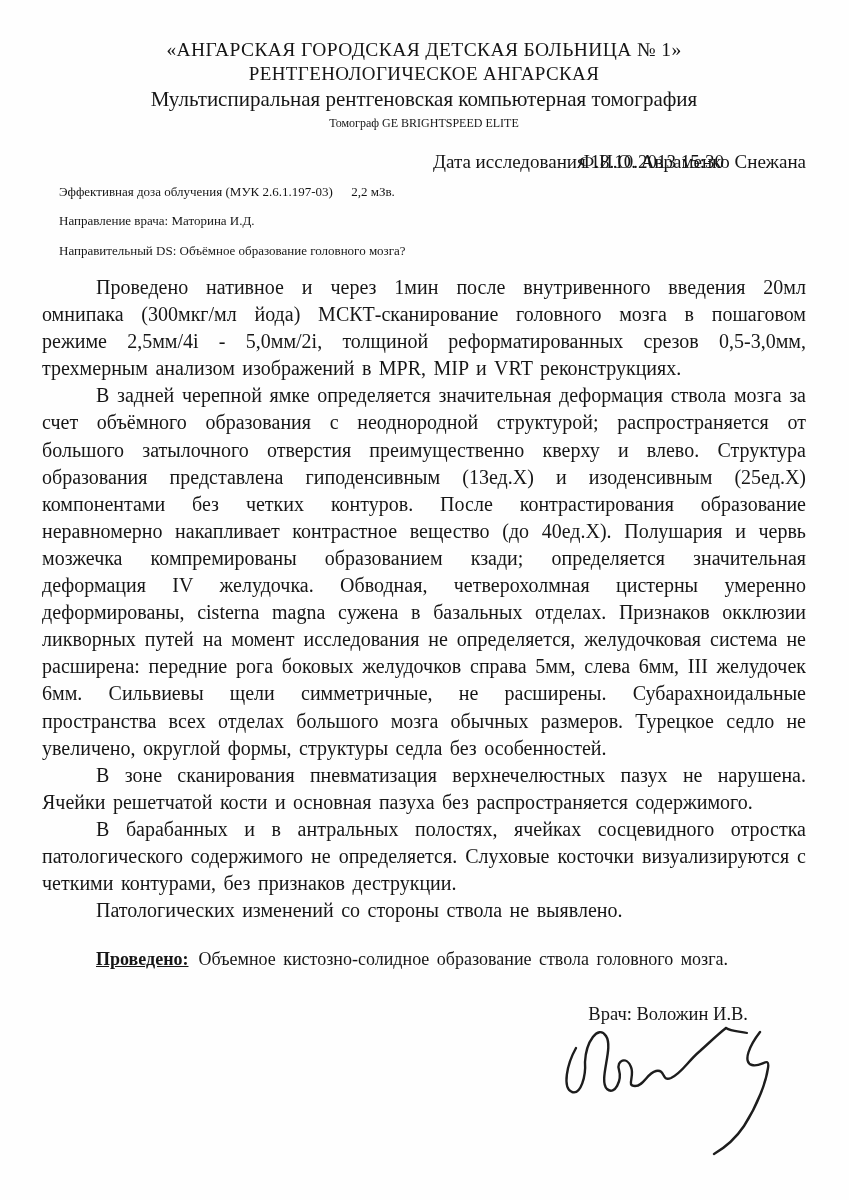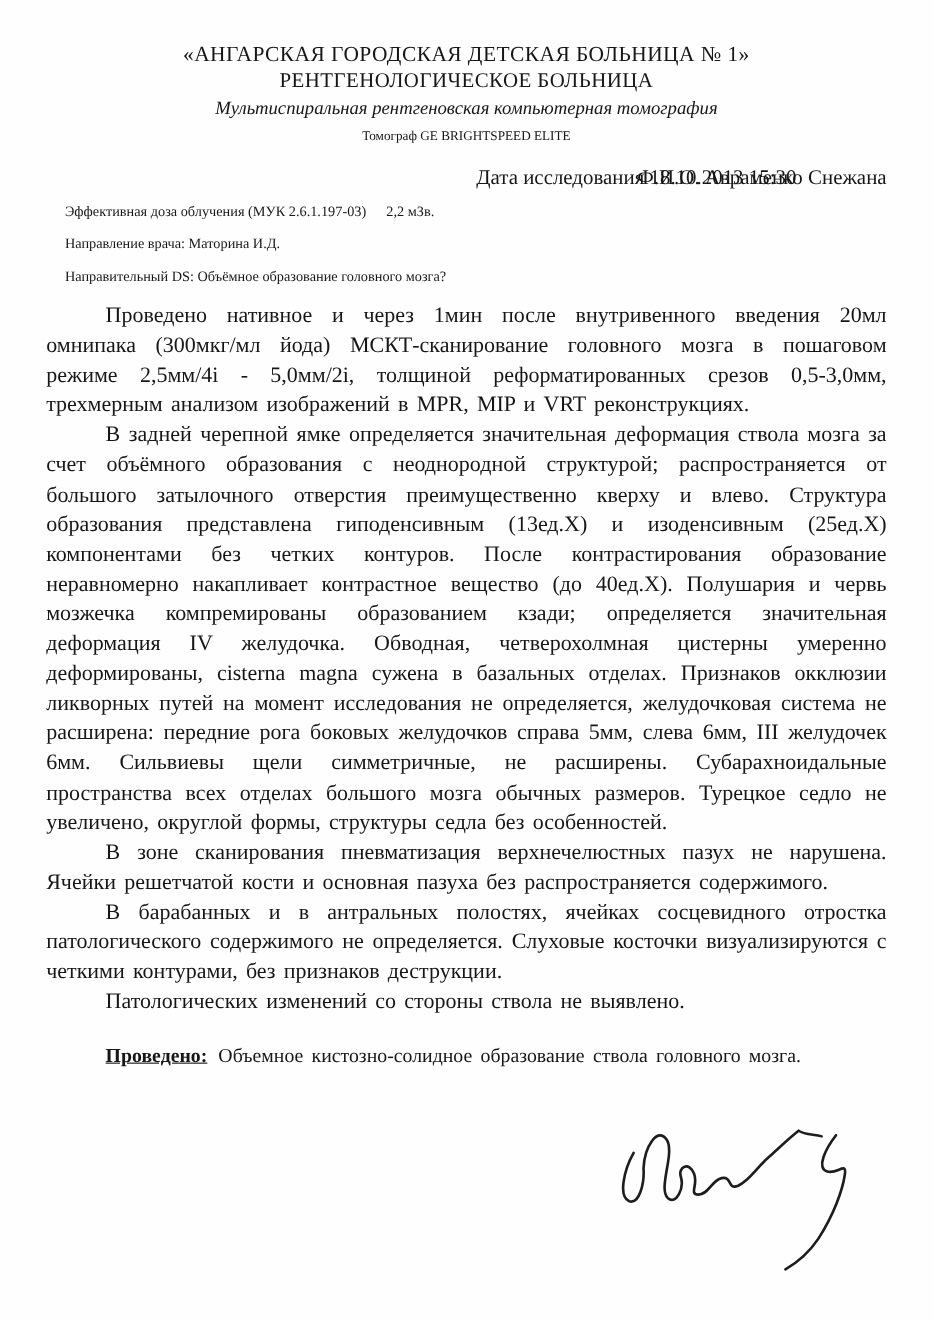--- a/index.html
+++ b/index.html
@@ -24,24 +24,23 @@
     font-size: 19.5px;
     letter-spacing: 0.4px;
     line-height: 24px;
   }
   .hdr-l2 {
     font-size: 19px;
     letter-spacing: 0.4px;
     line-height: 24px;
   }
   .hdr-l3 {
-    font-size: 17px;
+    font-size: 21px;
     line-height: 24px;
     margin-top: 1px;
-    font-style: italic;
   }
   .hdr-l4 {
     font-size: 12px;
     line-height: 24px;
   }
   
   .info-block {
     margin-top: 12px;
     padding-left: 17px;
   }
@@ -96,21 +95,21 @@
   }
   .signature-wrap svg { width: 100%; height: 100%; }
 </style>
 </head>
 <body>
 
 <div class="page">
 
   <div class="doc-header">
     <div class="hdr-l1">«АНГАРСКАЯ ГОРОДСКАЯ ДЕТСКАЯ БОЛЬНИЦА № 1»</div>
-    <div class="hdr-l2">РЕНТГЕНОЛОГИЧЕСКОЕ БОЛЬНИЦА</div>
+    <div class="hdr-l2">РЕНТГЕНОЛОГИЧЕСКОЕ АНГАРСКАЯ</div>
     <div class="hdr-l3">Мультиспиральная рентгеновская компьютерная томография</div>
     <div class="hdr-l4">Томограф GE BRIGHTSPEED ELITE</div>
   </div>
 
   <div class="info-block">
     <div class="info-row bold">
       <span>Ф.И.О. Авраменко Снежана</span>
       <span class="info-right-1">Дата исследования 18.10.2013 15:30</span>
     </div>
     <div class="info-row">
@@ -126,20 +125,21 @@
     <p>В задней черепной ямке определяется значительная деформация ствола мозга за счет объёмного образования с неоднородной структурой; распространяется от большого затылочного отверстия преимущественно кверху и влево. Структура образования представлена гиподенсивным (13ед.Х) и изоденсивным (25ед.Х) компонентами без четких контуров. После контрастирования образование неравномерно накапливает контрастное вещество (до 40ед.Х). Полушария и червь мозжечка компремированы образованием кзади; определяется значительная деформация  IV желудочка. Обводная, четверохолмная цистерны умеренно деформированы, cisterna magna сужена в базальных отделах. Признаков окклюзии ликворных путей на момент исследования не определяется, желудочковая система не расширена: передние рога боковых желудочков справа 5мм, слева 6мм, III желудочек 6мм. Сильвиевы щели симметричные, не расширены. Субарахноидальные пространства всех отделах большого мозга обычных размеров.  Турецкое седло не увеличено, округлой формы,  структуры седла без особенностей.</p>
     <p>В зоне сканирования пневматизация  верхнечелюстных пазух не нарушена. Ячейки решетчатой кости и основная пазуха без распространяется содержимого.</p>
     <p>В барабанных и  в антральных полостях, ячейках сосцевидного отростка патологического содержимого не определяется. Слуховые косточки визуализируются с четкими контурами, без признаков деструкции.</p>
     <p>Патологических изменений со стороны ствола не выявлено.</p>
   </div>
 
   <p class="conclusion">
     <span class="conclusion-label">Проведено:</span><span>Объемное кистозно-солидное образование ствола головного мозга.</span>
   </p>
 
+  <div class="doctor-line">Врач: Воложин И.В.</div>
 
   <div class="signature-wrap">
     <svg viewBox="0 0 250 140" fill="none" xmlns="http://www.w3.org/2000/svg">
       <path d="M 22 30 C 13 46, 8 70, 18 74 C 27 77, 32 58, 31 44
                C 32 24, 44 6, 52 18 C 60 30, 44 62, 53 71
                C 61 78, 68 62, 65 52 C 62 42, 73 38, 77 49
                C 81 59, 72 68, 81 68 C 90 68, 93 55, 102 53
                C 112 51, 107 64, 117 60 C 128 55, 133 44, 146 33
                C 155 25, 163 17, 172 10" stroke="#1d1d1d" stroke-width="2.4" stroke-linecap="round"></path>
       <path d="M 206 14 C 196 27, 188 44, 198 47 C 207 50, 216 37, 214 50

